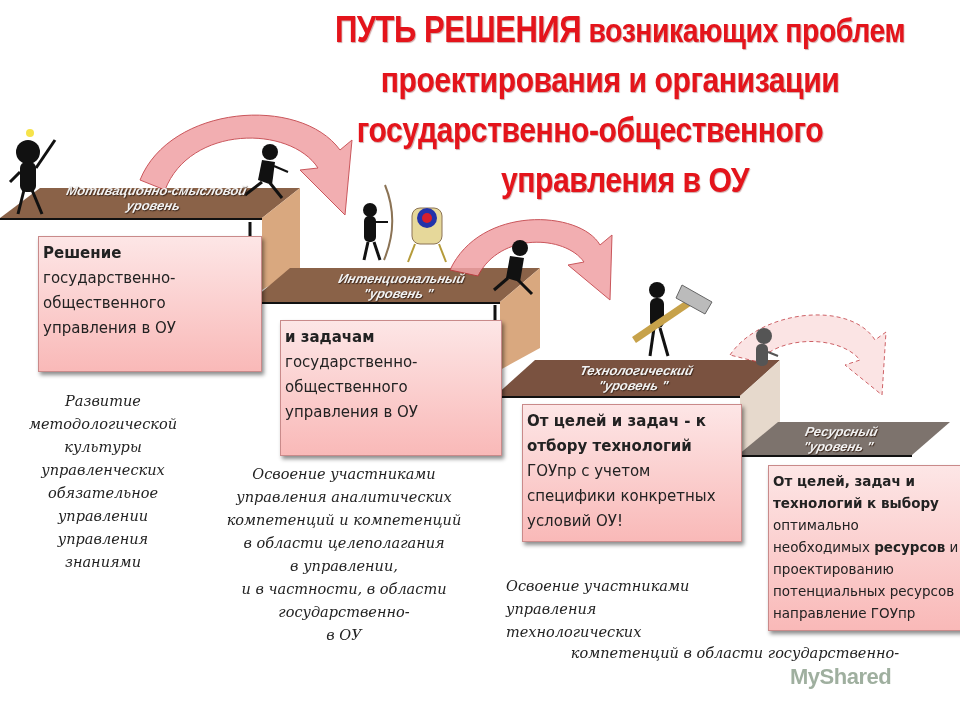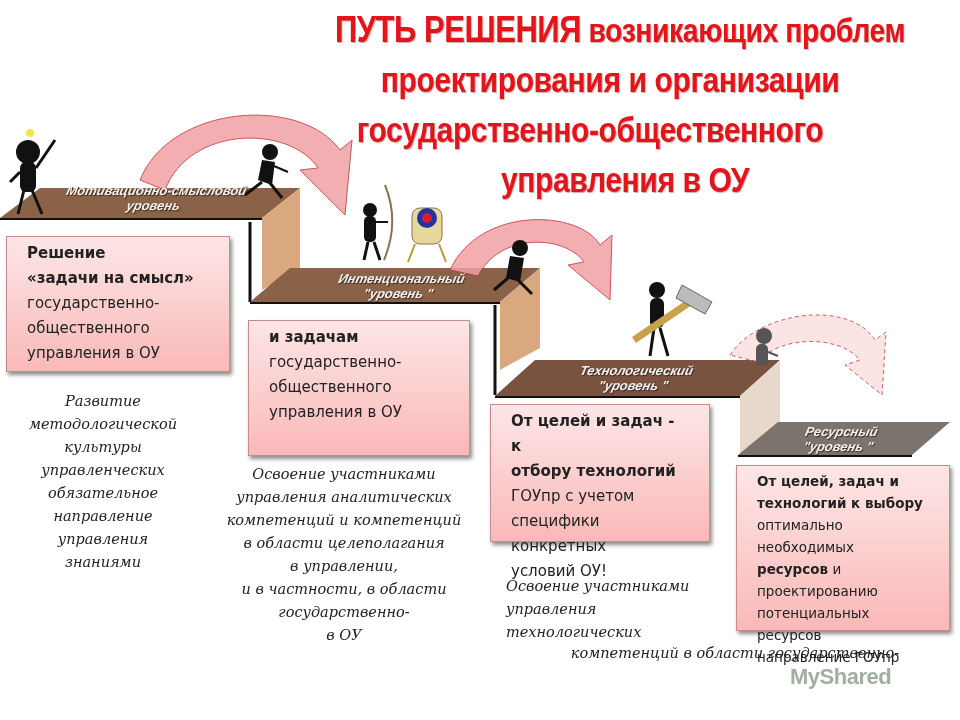--- a/index.html
+++ b/index.html
@@ -4,21 +4,21 @@
 <style>
   html, body { margin:0; padding:0; background:#ffffff; }
   #stage { position:relative; width:960px; height:720px; overflow:hidden; background:#fff; font-family:"Liberation Sans", sans-serif; }
   .title { position:absolute; left:280px; width:680px; text-align:center; color:#e4141b; font-family:"Liberation Sans", sans-serif; font-weight:bold; font-stretch:condensed; letter-spacing:-0.5px; text-shadow:1px 1px 1px rgba(120,0,0,0.35); line-height:1; white-space:nowrap; }
   .t1 { top:12px; font-size:33px; transform:scaleX(0.86); transform-origin:center top; }
   .t1 .big { font-size:36px; }
   .t2 { top:62px; font-size:35px; transform:scaleX(0.86); transform-origin:center top; left:270px; }
   .t3 { top:112px; font-size:35px; transform:scaleX(0.86); transform-origin:center top; left:250px; }
   .t4 { top:162px; font-size:35px; transform:scaleX(0.86); transform-origin:center top; left:285px; }
 
-  .box { position:absolute; background:linear-gradient(180deg,#fde6e6 0%,#f9b9b8 100%); border:1px solid #c98a8a; box-shadow:2px 3px 4px rgba(0,0,0,0.45); color:#222; font-family:"DejaVu Sans", sans-serif; font-size:15px; line-height:25px; padding:4px 20px; box-sizing:border-box; }
+  .box { position:absolute; background:linear-gradient(180deg,#fde6e6 0%,#f9b9b8 100%); border:1px solid #c98a8a; box-shadow:2px 3px 4px rgba(0,0,0,0.45); color:#222; font-family:"DejaVu Sans", sans-serif; font-size:15px; line-height:25px; padding:4px 4px; box-sizing:border-box;margin-left:32px; }
   .box b { font-weight:bold; }
   .box .u { }
   .box4 { font-size:13.5px; line-height:22px; }
 
   .note { position:absolute; font-family:"DejaVu Serif", serif; font-style:italic; color:#222; font-size:14.5px; line-height:23px; text-align:center; }
 
   .step-label { position:absolute; color:#f2f2f2; font-family:"Liberation Sans", sans-serif; font-weight:bold; font-style:italic; font-size:13px; line-height:15px; text-align:center; text-shadow:1px 1px 1px #3a2418; transform:skewX(-12deg); }
   svg { position:absolute; left:0; top:0; }
   .watermark { position:absolute; left:790px; top:664px; color:rgba(80,110,80,0.55); font-family:Liberation Sans, sans-serif; font-size:22px; font-weight:bold; letter-spacing:-0.5px; }
 </style>
@@ -120,21 +120,20 @@
     <div>"уровень "</div>
   </div>
 
   <div class="title t1"><span class="big">ПУТЬ РЕШЕНИЯ</span><span> возникающих проблем</span></div>
   <div class="title t2">проектирования и организации</div>
   <div class="title t3">государственно-общественного</div>
   <div class="title t4">управления в ОУ</div>
 
   <div class="box" style="left:6px; top:236px; width:224px; height:136px;">
     <div><b>Решение</b></div>
-    <div><b>«задачи на смысл»</b></div>
     <div>государственно-</div>
     <div>общественного</div>
     <div>управления в ОУ</div>
   </div>
 
   <div class="box" style="left:248px; top:320px; width:222px; height:136px;">
     <div><b>и задачам</b></div>
     <div>государственно-</div>
     <div>общественного</div>
     <div>управления в ОУ</div>
@@ -157,21 +156,21 @@
     <div>потенциальных ресурсов</div>
     <div>направление ГОУпр</div>
   </div>
 
   <div class="note" style="left:8px; top:390px; width:190px;">
     <div>Развитие</div>
     <div>методологической</div>
     <div>культуры</div>
     <div>управленческих</div>
     <div>обязательное</div>
-    <div>направление</div>
+    <div>управлении</div>
     <div>управления</div>
     <div>знаниями</div>
   </div>
 
   <div class="note" style="left:198px; top:463px; width:292px;">
     <div>Освоение участниками</div>
     <div>управления аналитических</div>
     <div>компетенций и компетенций</div>
     <div>в области целеполагания</div>
     <div>в управлении,</div>

